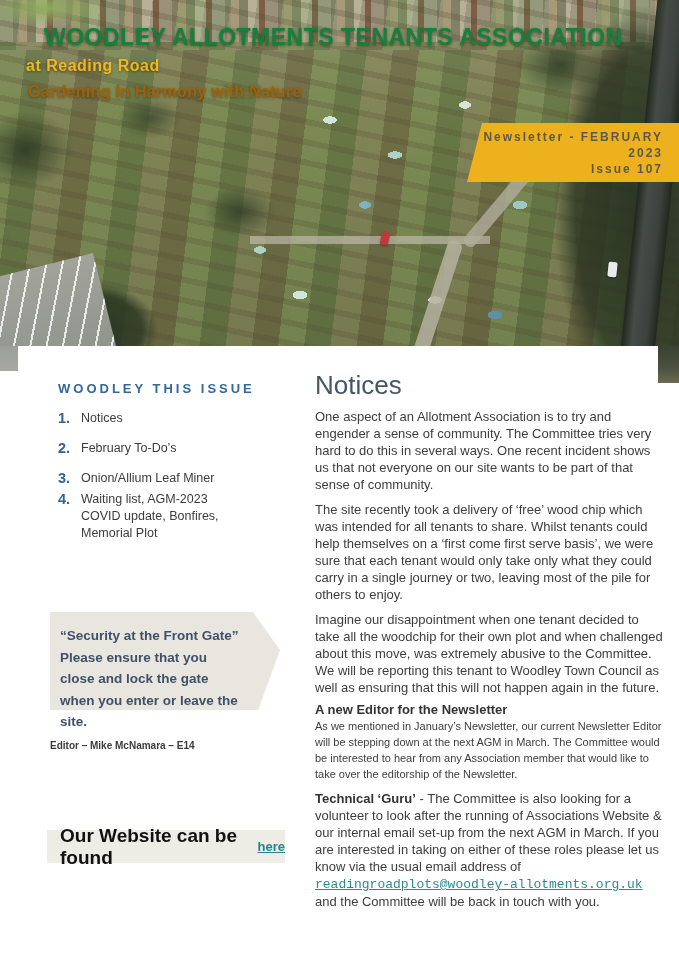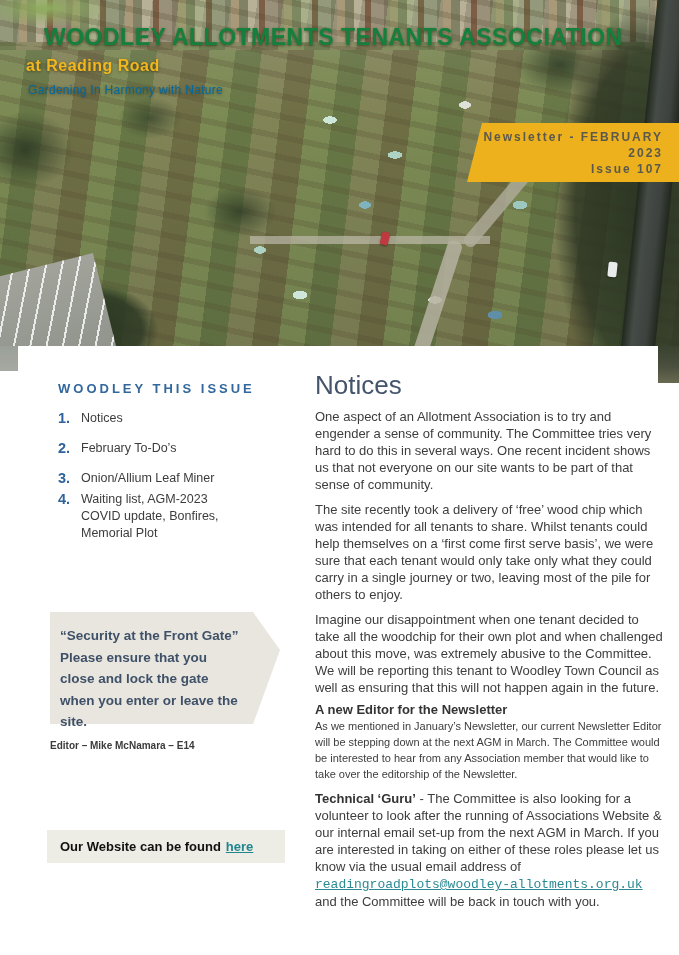--- a/index.html
+++ b/index.html
@@ -47,22 +47,22 @@
     background:#b0ac9c;opacity:.8;border-radius:6px;}
   .parking{position:absolute;left:-12px;bottom:-30px;width:120px;height:110px;transform:rotate(-14deg);
     background:repeating-linear-gradient(115deg, rgba(255,255,255,.8) 0 2px, rgba(255,255,255,0) 2px 16px), linear-gradient(#a2a49c,#8f928a);}
   .car-white{position:absolute;left:608px;top:262px;width:9px;height:15px;background:#e8eaec;border-radius:2px;transform:rotate(6deg);box-shadow:0 1px 2px rgba(0,0,0,.4);}
   .car-red{position:absolute;left:381px;top:232px;width:8px;height:13px;background:#c0393f;border-radius:2px;transform:rotate(14deg);box-shadow:0 1px 2px rgba(0,0,0,.4);}
 
   .hero-title{position:absolute;left:28px;top:24px;width:640px;font-size:23px;font-weight:bold;letter-spacing:.5px;
     color:#15803d;text-shadow:0 1px 3px rgba(40,35,10,.55);white-space:nowrap;margin-left:16px;}
   .hero-subtitle{position:absolute;left:26px;top:57px;font-size:16px;font-weight:bold;letter-spacing:.5px;
     color:#f2b71e;text-shadow:0 1px 3px rgba(40,35,10,.55);}
-  .hero-tagline{position:absolute;left:28px;top:83px;font-size:12px;font-weight:normal;letter-spacing:.3px;
-    color:#0369a1;text-shadow:0 1px 3px rgba(40,35,10,.55);}
+  .hero-tagline{position:absolute;left:28px;top:83px;font-size:16px;font-weight:bold;letter-spacing:.3px;
+    color:#a16207;text-shadow:0 1px 3px rgba(40,35,10,.55);}
 
   .issue-badge{position:absolute;right:0;top:123px;width:212px;height:59px;background:#edb11d;
     clip-path:polygon(15px 0, 212px 0, 212px 59px, 0 59px);
     display:flex;align-items:center;justify-content:center;}
   .issue-badge span{display:block;width:100%;padding-right:16px;text-align:right;
     font-size:12px;font-weight:bold;letter-spacing:2px;line-height:16px;color:#5b594c;white-space:pre-line;}
 
   
   .strip-left{position:absolute;left:0;top:346px;width:18px;height:25px;
     background:linear-gradient(180deg,#9aa098,#a7a9a1);}
@@ -71,29 +71,29 @@
 
   
   .sidebar{position:absolute;left:58px;top:381px;width:222px;}
   .sidebar-heading{font-size:13px;font-weight:bold;letter-spacing:3px;color:#33689e;line-height:16px;}
   .toc-item{display:flex;margin-top:13px;}
   .toc-item.tight{margin-top:4px;}
   .toc-num{width:23px;flex:none;font-size:14.5px;font-weight:bold;color:#2f639b;line-height:17px;}
   .toc-label{font-size:12.5px;color:#3c3c3c;line-height:17px;white-space:pre-line;}
   .toc-item:first-of-type{margin-top:17px;}
 
-  .quote-box{position:absolute;left:50px;top:612px;width:230px;height:112px;background:#e9e6df;
+  .quote-box{position:absolute;left:50px;top:612px;width:230px;height:98px;background:#e9e6df;
     clip-path:polygon(0 0, 203px 0, 230px 38px, 198px 126px, 0 126px);}
   .quote-text{padding:13px 0 0 10px;width:205px;font-size:13.5px;font-weight:bold;color:#3f5168;
     line-height:21.5px;white-space:pre-line;}
   .editor-line{position:absolute;left:50px;top:740px;font-size:10px;font-weight:bold;color:#3b3b3b;}
 
   .website-box{position:absolute;left:47px;top:830px;width:238px;height:33px;background:#edece5;
     display:flex;align-items:center;padding-left:13px;}
-  .website-text{font-size:13px;font-weight:bold;color:#111111;}
+  .website-text{font-size:19px;font-weight:bold;color:#111111;}
   .website-link{font-size:13px;font-weight:bold;color:#1f858f;text-decoration:underline;margin-left:5px;cursor:pointer;}
 
   
   .main{position:absolute;left:315px;top:370px;width:351px;}
   .main-heading{font-size:26px;font-weight:400;color:#44546a;line-height:30px;margin:0;}
   .subhead{font-size:13px;font-weight:bold;color:#333333;line-height:17px;margin-top:4px;}
   .para{font-size:13px;color:#3d3d3d;line-height:17px;margin-top:8px;}
   .para-nogap{font-size:11px;color:#3d3d3d;line-height:16px;margin-top:0;}
   .subhead2{font-size:13px;font-weight:bold;color:#333333;line-height:17px;margin-top:5px;}
   .inline-bold{font-weight:bold;color:#333333;}

